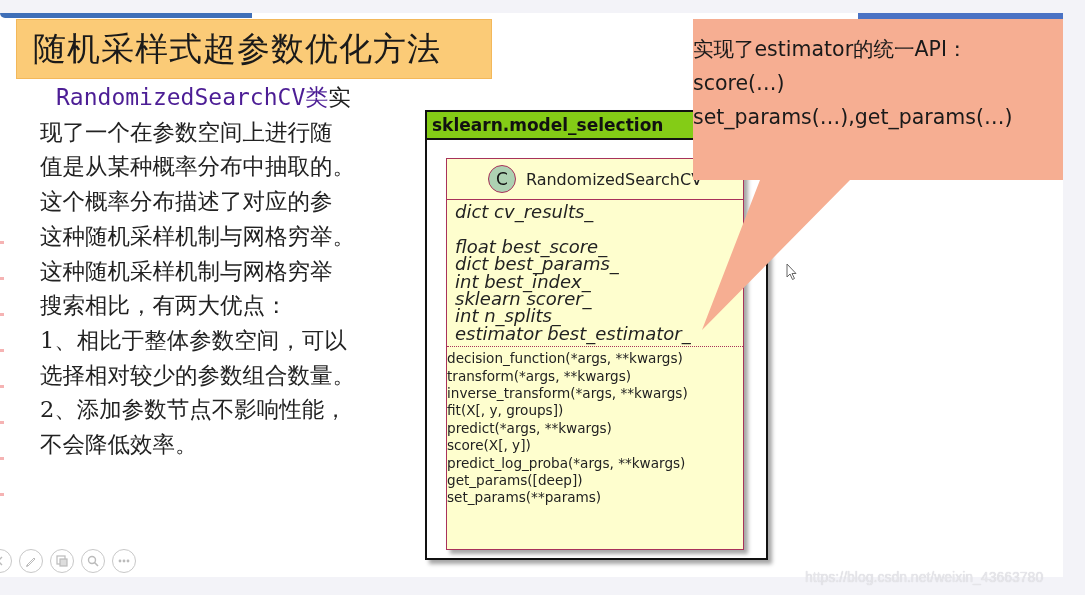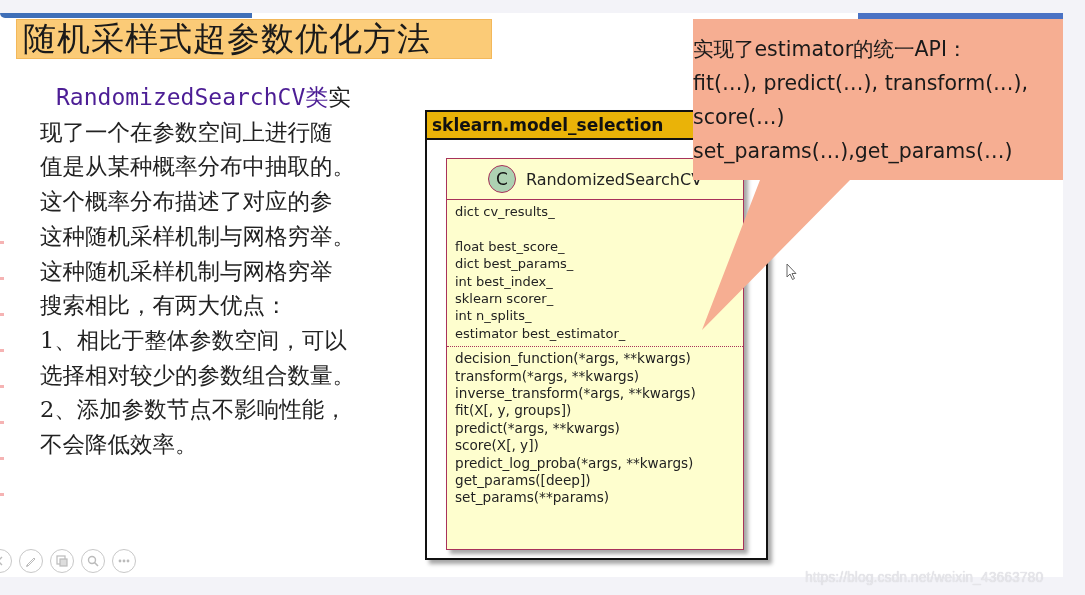--- a/index.html
+++ b/index.html
@@ -14,24 +14,24 @@
   }
   .top-bar-left {
     position:absolute; left:0; top:0; width:252px; height:5px;
     background:#3f6fb8; border-radius:0 0 0 6px;
   }
   .top-bar-right {
     position:absolute; left:858px; top:0; width:205px; height:6px;
     background:#4a72c4;
   }
   .title-box {
-    position:absolute; left:16px; top:6px; width:476px; height:40px;
+    position:absolute; left:16px; top:6px; width:476px; height:60px;
     background:#fbcb77; border:1px solid #f3b85a;
     box-sizing:border-box;
-    display:flex; align-items:center; padding-left:6px;
+    display:flex; align-items:center; padding-left:16px;
   }
   .title-text {
     font-family:"DejaVu Serif", serif; font-size:33px; color:#1a1a1a;
     letter-spacing:1px; white-space:nowrap;
   }
   .body-text {
     position:absolute; left:40px; top:80px; width:380px;
     font-family:"DejaVu Serif", serif; font-size:22.5px; line-height:34.7px;
     color:#222;
   }
@@ -45,45 +45,45 @@
   }
 
   .pkg {
     position:absolute; left:425px; top:110px; width:343px; height:450px;
     border:2px solid #111; box-sizing:border-box; background:#fff;
     box-shadow:4px 4px 4px rgba(0,0,0,0.35);
   }
   .pkg-tab {
     position:absolute; left:425px; top:110px; height:30px; width:270px;
     border:2px solid #111; border-bottom:2px solid #111; box-sizing:border-box;
-    background:#eab308; display:flex; align-items:center; padding-left:5px;
+    background:#84cc16; display:flex; align-items:center; padding-left:5px;
     font-family:"DejaVu Sans", sans-serif; font-weight:bold; font-size:17px; color:#111;
   }
   .cls {
     position:absolute; left:446px; top:158px; width:298px; height:392px;
     background:#fefece; border:1.5px solid #a8325a; box-sizing:border-box;
     box-shadow:4px 4px 4px rgba(0,0,0,0.35);
     font-family:"DejaVu Sans", sans-serif; color:#222;
   }
   .cls-head {
     height:40px; border-bottom:1.5px solid #a8325a;
     display:flex; align-items:center; justify-content:center; gap:10px;
   }
   .cls-icon {
     width:28px; height:28px; border-radius:50%;
     background:#add1b2; border:1.5px solid #a8325a; box-sizing:border-box;
     display:flex; align-items:center; justify-content:center;
     font-size:17px; color:#111;
   }
   .cls-name { font-size:16px; color:#222; }
-  .cls-attrs { padding:3px 8px 4px 8px; font-size:13px; line-height:17.4px; }
+  .cls-attrs { padding:3px 8px 4px 8px; font-size:18px; line-height:17.4px;font-style:italic; }
   .cls-attrs .item { display:block; white-space:nowrap; }
   .cls-attrs .blank { height:17.4px; display:block; }
   .cls-sep { border-top:1.5px dotted #a8325a; }
-  .cls-methods { padding:3px 8px; font-size:13.6px; line-height:17.4px; }
+  .cls-methods { padding:3px 0; font-size:13.6px; line-height:17.4px; }
   .cls-methods .item { display:block; white-space:nowrap; }
 
   .callout-svg { position:absolute; left:0; top:0; width:1085px; height:595px; pointer-events:none; }
   .callout-text {
     position:absolute; left:693px; top:32px; width:370px;
     font-family:"DejaVu Sans", sans-serif; font-size:20.5px; line-height:34px;
     color:#1a1a1a; text-align:left;
   }
   .callout-text .line { display:block; white-space:nowrap; }
 
@@ -159,21 +159,20 @@
     <span class="item">get_params([deep])</span>
     <span class="item">set_params(**params)</span>
   </div>
 </div>
 
 <svg class="callout-svg" viewBox="0 0 1085 595">
   <polygon points="693,19 1063,19 1063,180 850,180 702,330 760,180 693,180" fill="#f6ae92"></polygon>
 </svg>
 <div class="callout-text">
   <span class="line">实现了estimator的统一API：</span>
-  <span class="line">fit(…), predict(…), transform(…),</span>
   <span class="line">score(…)</span>
   <span class="line">set_params(…),get_params(…)</span>
 </div>
 
 <svg class="cursor" width="12" height="18" viewBox="0 0 12 18">
   <path d="M1 1 L1 14 L4 11 L6.5 16.5 L8.5 15.5 L6 10.5 L10 10.5 Z" fill="#fff" stroke="#666" stroke-width="1"></path>
 </svg>
 
 <div class="toolbar">
   <div class="tb-btn">

